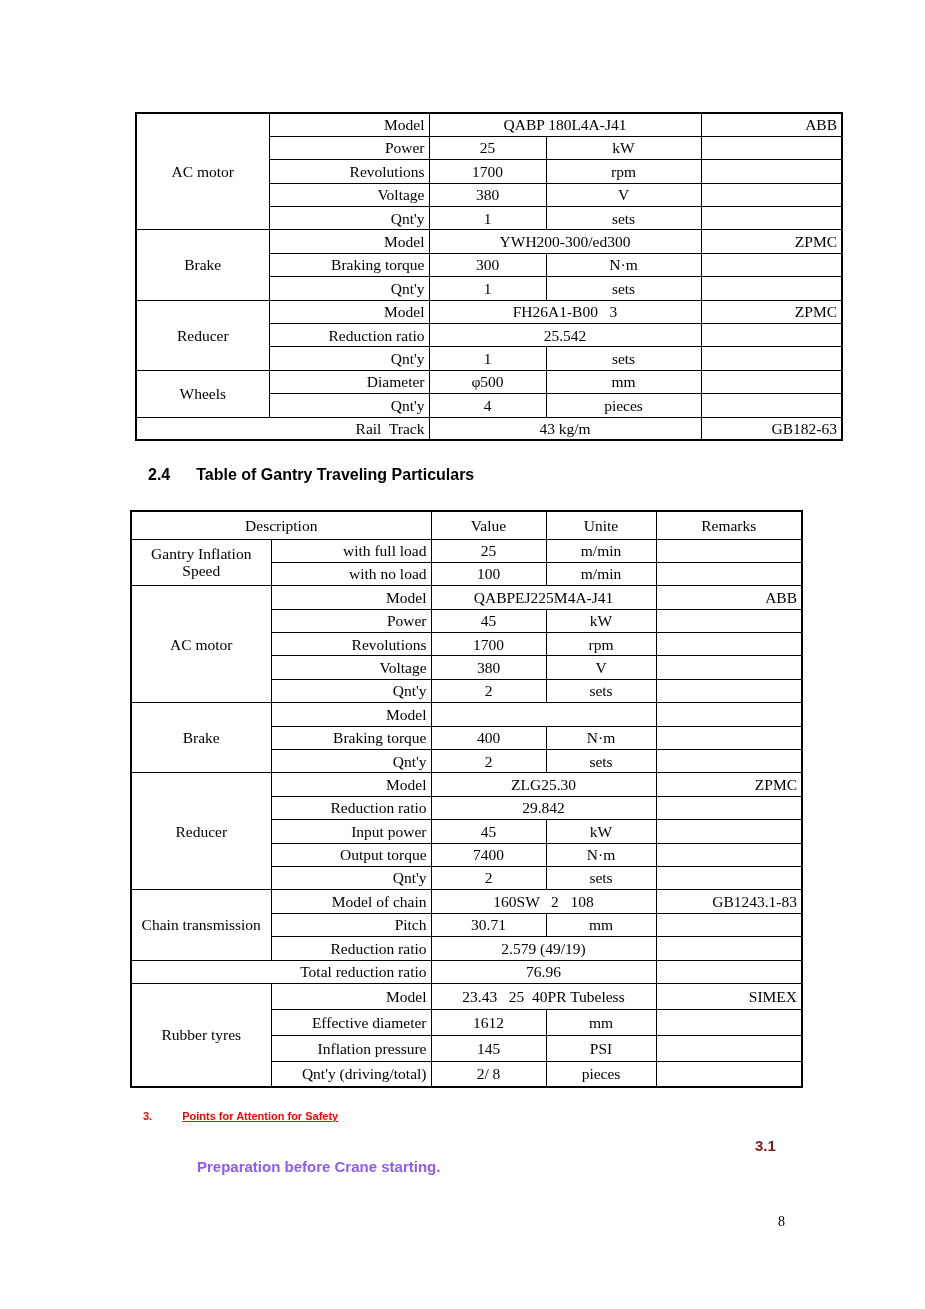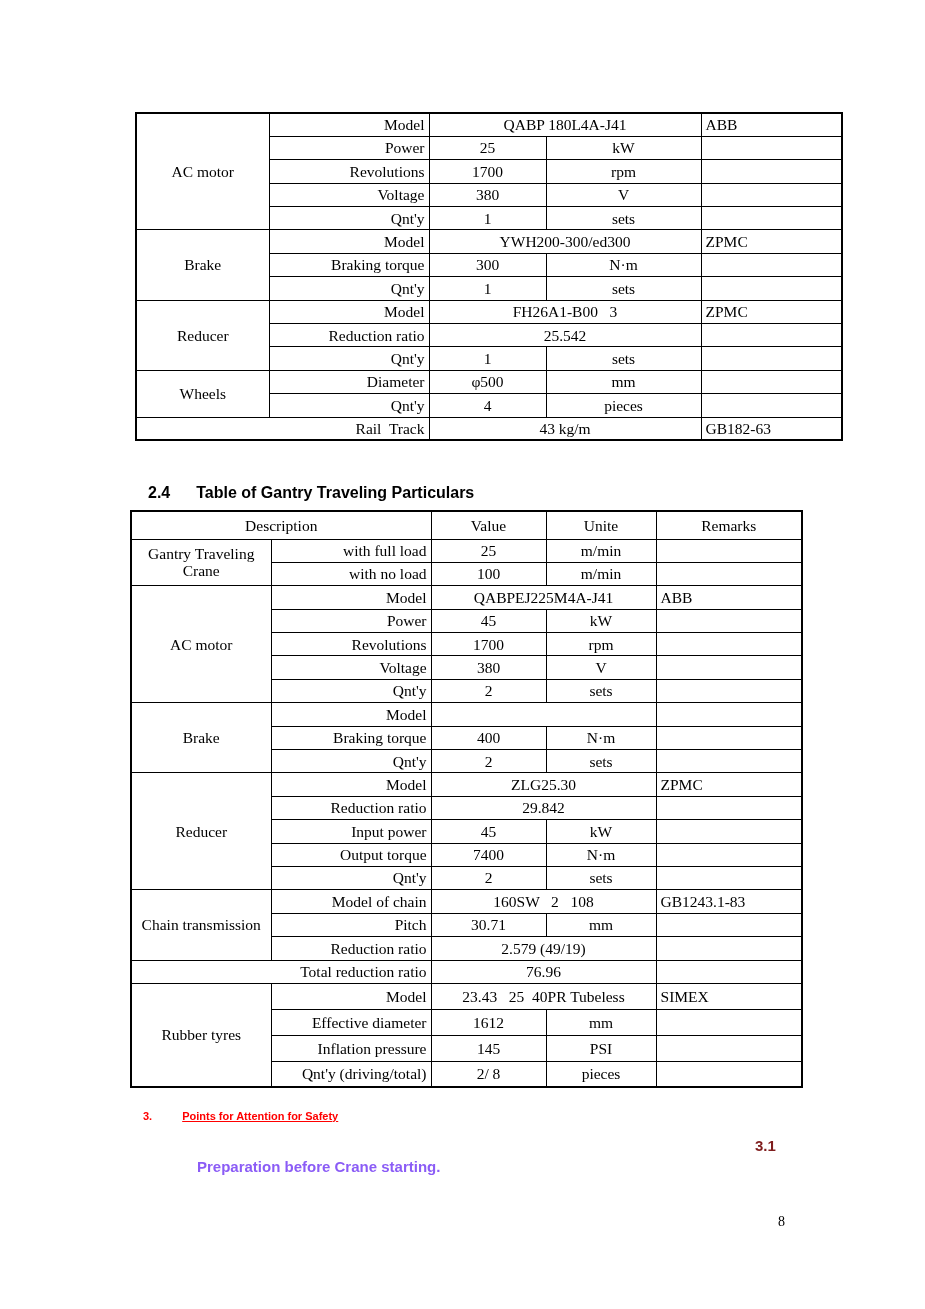--- a/index.html
+++ b/index.html
@@ -24,28 +24,28 @@
     padding:1px 4px;
     overflow:hidden;
     vertical-align:middle;
   }
   .t tr { height:23.4px; }
   .t tr.hrow { height:28px; }
   .t tr.tall { height:26px; }
   .a { text-align:right; padding-left:8px !important; white-space:pre-wrap; }
   .v { text-align:center; white-space:pre-wrap; }
   .u { text-align:center; }
-  .r { text-align:left; }
+  .r { text-align:right; }
   .g { text-align:center; font-size:16px;margin-top:30px; }
   .g-small { text-align:center; font-size:13.5px; line-height:1.25; }
   .hd { text-align:center; font-size:18px; }
   #table1 { position:absolute; left:135px; top:112px; width:706px; }
   #table2 { position:absolute; left:130px; top:510px; width:671px; }
   #heading24 {
-    position:absolute; left:148px; top:484px;
+    position:absolute; left:148px; top:466px;
     font-family:"Liberation Sans", sans-serif;
     font-weight:bold; font-size:16px; color:#000;
   }
   #heading24 .hnum { display:inline-block; margin-right:26px; }
   #sec3 {
     position:absolute; left:143px; top:1110px;
     font-family:"Liberation Sans", sans-serif;
     font-weight:bold; font-size:11px; color:#ff0000;
   }
   #sec3 .hnum { display:inline-block; margin-right:30px; }
@@ -176,21 +176,21 @@
       <col style="width:146px">
     </colgroup>
   <tbody>
     <tr class="hrow">
       <td class="hd" colspan="2">Description</td>
       <td class="hd">Value</td>
       <td class="hd">Unite</td>
       <td class="hd">Remarks</td>
     </tr>
     <tr>
-      <td class="g-small" rowspan="2">Gantry Traveling Crane</td>
+      <td class="g-small" rowspan="2">Gantry Inflation Speed</td>
       <td class="a">with full load</td>
       <td class="v">25</td>
       <td class="u">m/min</td>
       <td class="r"></td>
     </tr>
     <tr>
       <td class="a">with no load</td>
       <td class="v">100</td>
       <td class="u">m/min</td>
       <td class="r"></td>

